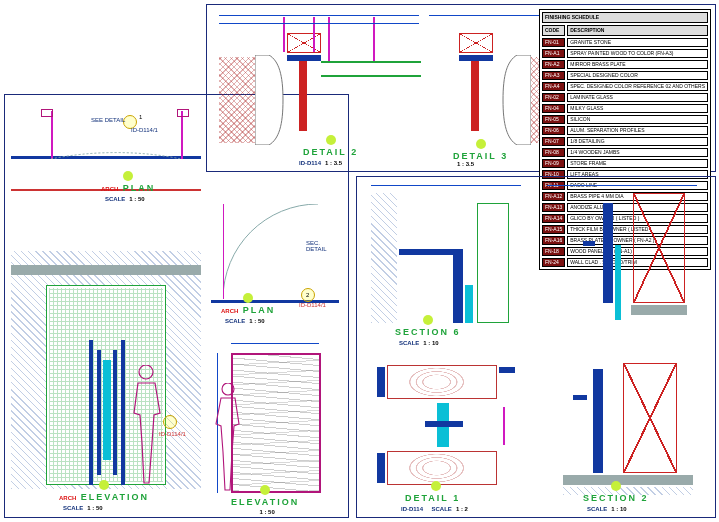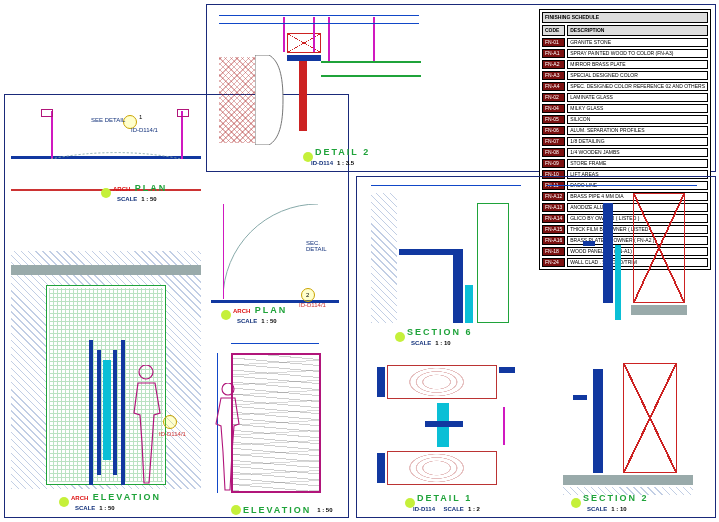--- a/index.html
+++ b/index.html
@@ -8,21 +8,21 @@
     height: 522px;
     background: #fff;
     font-family: Arial, sans-serif;
     font-size: 7px;
     position: relative;
     overflow: hidden;
   }
   .frame { position: absolute; border: 1px solid #1a2a7a; }
   .vtitle {
     position: absolute; bottom: 2px; left: 2px; display: flex; align-items: center; gap: 2px;
-    font-size: 9px; letter-spacing: 2px; font-weight: bold;
+    font-size: 9px; letter-spacing: 2px; font-weight: bold; flex-direction: column;
   }
   .vtitle .dot { width: 10px; height: 10px; background: #c5f03a; border-radius: 50%; display: inline-block; }
   .vtitle .arch { color: #d11; font-size: 6px; letter-spacing: 0; font-weight: bold; }
   .vtitle .name { color: #1fa33a; }
   .vtitle .sc { color: #11307a; font-size: 6px; letter-spacing: 0; margin-left: 4px; }
   .vtitle .ratio { color: #000; font-size: 6px; letter-spacing: 0; margin-left: 4px; }
   .vtitle .ref { color: #11307a; font-size: 6px; letter-spacing: 0; margin-left: -4px; margin-top: 8px; }
   .hatch {
     position: absolute;
     background-image: repeating-linear-gradient(45deg, rgba(10,60,150,.25) 0 1px, transparent 1px 5px);
@@ -175,20 +175,37 @@
     <div class="dim" style="left:6px;top:12px;width:200px;height:1px;"></div>
     <div class="vtitle" style="left:90px;bottom:0;">
       <span class="dot"></span>
       <span style="display:flex;flex-direction:column;">
         <span class="name">DETAIL 2</span>
         <span><span class="ref">ID-D114</span><span class="ratio">1 : 3.5</span></span>
       </span>
     </div>
   </div>
 
+  <div style="position:absolute;left:222px;top:6px;width:140px;height:156px;">
+    <div class="hatch-red" style="right:4px;top:46px;width:34px;height:86px;"></div>
+    <svg style="position:absolute;right:38px;top:44px;width:30px;height:90px;">
+        <path d="M30 0 v90 h-14 c-10 -6 -14 -20 -14 -45 s4 -39 14 -45z" fill="#fff" stroke="#777"></path>
+      </svg>
+    <div class="xbox" style="left:30px;top:22px;width:34px;height:20px;"></div>
+    <div class="bluebar" style="left:30px;top:44px;width:34px;height:6px;"></div>
+    <div class="bluebar" style="left:42px;top:50px;width:8px;height:70px;background:#c22;"></div>
+    <div class="dim" style="left:0;top:4px;width:136px;height:1px;"></div>
+    <div class="vtitle" style="left:24px;bottom:0;">
+      <span class="dot"></span>
+      <span style="display:flex;flex-direction:column;">
+        <span class="name">DETAIL 3</span>
+        <span class="ratio">1 : 3.5</span>
+      </span>
+    </div>
+  </div>
 
   <table class="sched">
     <tbody>
         <tr class="hdrow">
           <td colspan="2">FINISHING SCHEDULE</td>
         </tr>
     <tr class="hdrow">
       <td>CODE</td>
       <td>DESCRIPTION</td>
     </tr>
@@ -328,21 +345,21 @@
       </span>
     </div>
   </div>
 
   <div style="position:absolute;left:186px;top:178px;width:165px;height:158px;">
     <div class="xbox" style="left:80px;top:8px;width:54px;height:110px;"></div>
     <div class="gray-thick" style="left:20px;top:120px;width:130px;height:10px;"></div>
     <div class="hatch" style="left:20px;top:132px;width:130px;height:8px;"></div>
     <div class="bluebar" style="left:50px;top:14px;width:10px;height:104px;"></div>
     <div class="bluebar" style="left:30px;top:40px;width:14px;height:5px;"></div>
-    <div class="vtitle" style="left:28px;bottom:0;">
+    <div class="vtitle" style="left:40px;bottom:0;">
       <span class="dot"></span>
       <span style="display:flex;flex-direction:column;">
         <span class="name">SECTION 2</span>
         <span><span class="sc">SCALE</span><span class="ratio">1 : 10</span></span>
       </span>
     </div>
   </div>
 
 </div>
 

